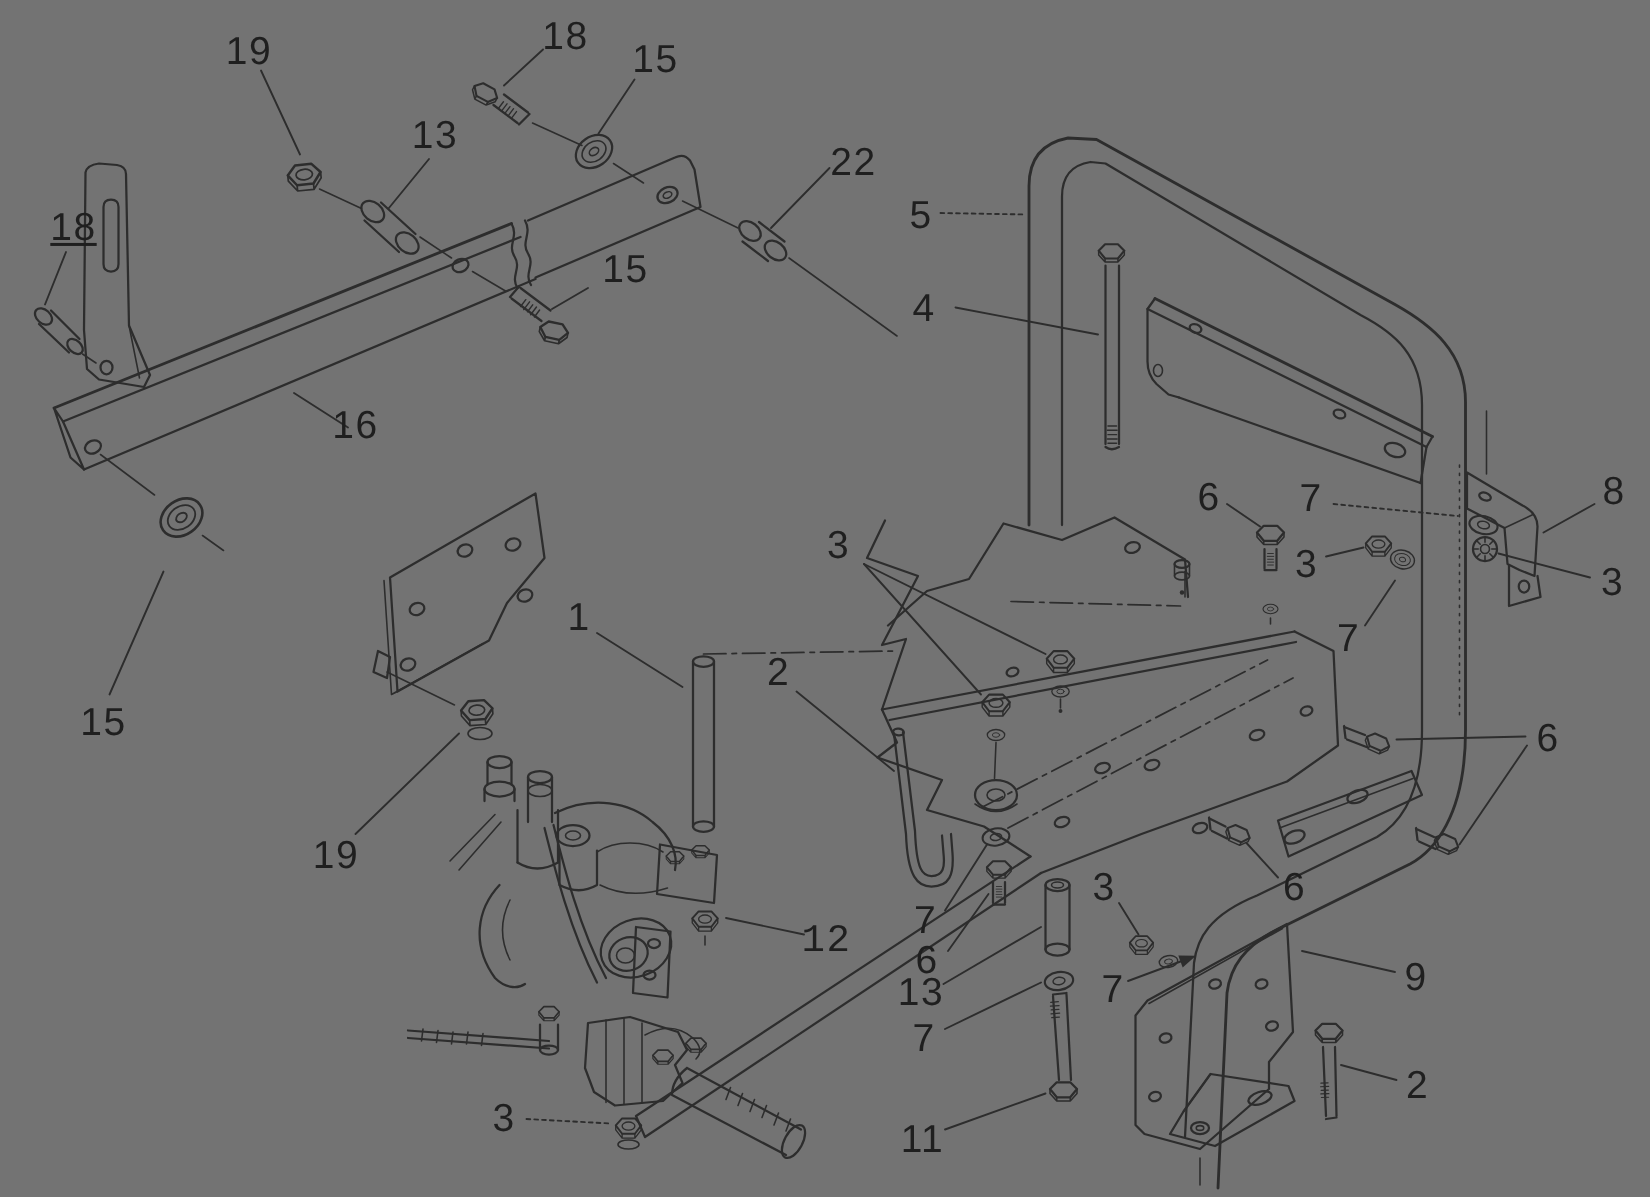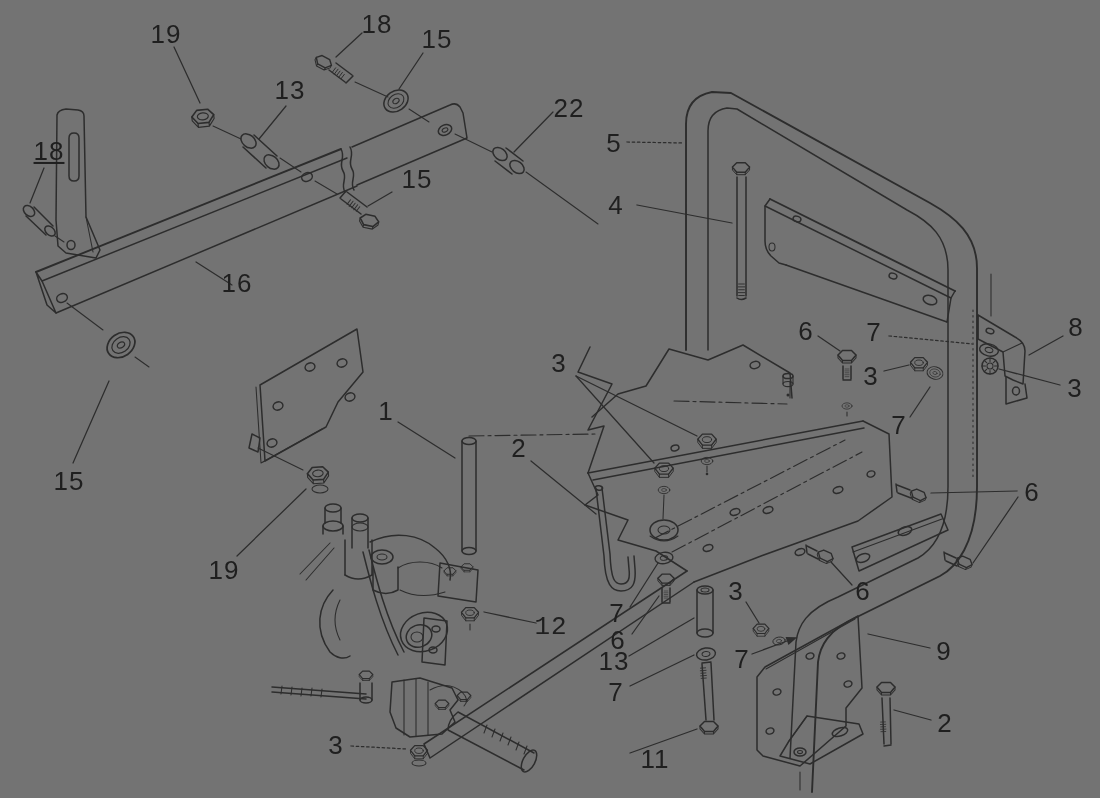--- a/index.html
+++ b/index.html
@@ -363,18 +363,18 @@
       <div class="callout" style="left: 899px; top: 426px;">7</div>
       <div class="callout" style="left: 1032px; top: 493px;">6</div>
       <div class="callout" style="left: 863px; top: 592px;">6</div>
       <div class="callout" style="left: 551px; top: 628px; font-family: Liberation Mono, monospace;">12</div>
       <div class="callout" style="left: 617px; top: 614px;">7</div>
       <div class="callout" style="left: 618px; top: 641px;">6</div>
       <div class="callout" style="left: 614px; top: 662px;">13</div>
       <div class="callout" style="left: 616px; top: 693px;">7</div>
       <div class="callout" style="left: 736px; top: 592px;">3</div>
       <div class="callout" style="left: 742px; top: 660px;">7</div>
-      <div class="callout" style="left: 615px; top: 760px; margin-left: 40px;">11</div>
+      <div class="callout" style="left: 615px; top: 760px;">11</div>
       <div class="callout" style="left: 944px; top: 652px;">9</div>
       <div class="callout" style="left: 945px; top: 724px;">2</div>
       <div class="callout" style="left: 336px; top: 746px;">3</div>
     </div>
 </div>
 
 </body></html>

